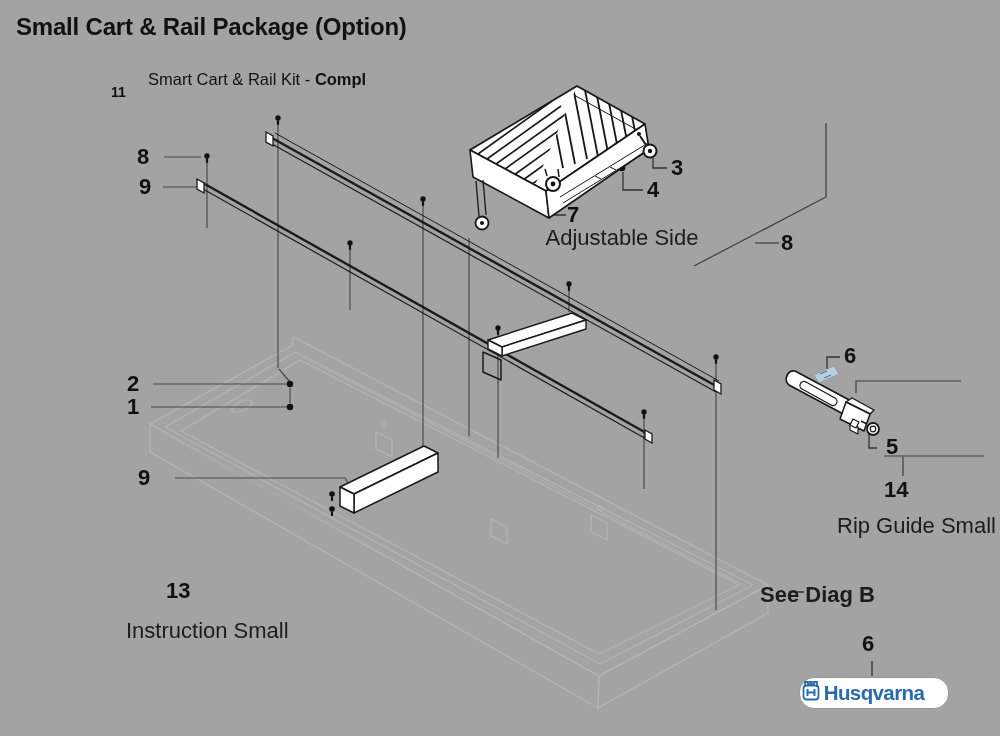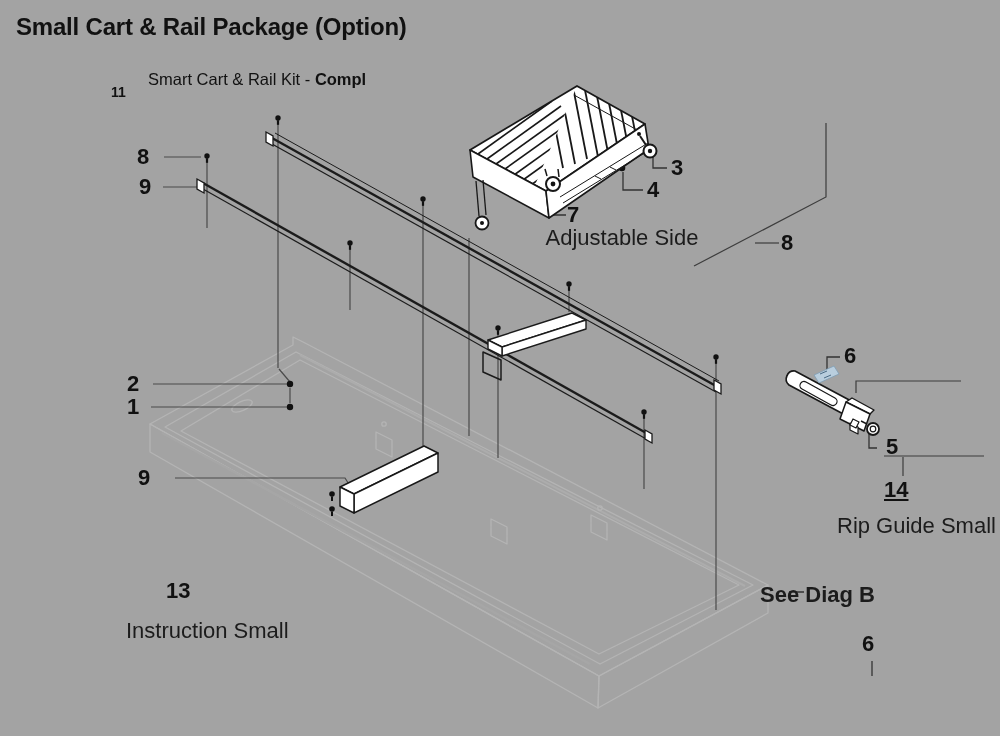--- a/index.html
+++ b/index.html
@@ -231,25 +231,35 @@
   <div class="abs callout" style="left:139px;top:176px;">9</div>
   <div class="abs callout" style="left:567px;top:204px;">7</div>
   <div class="abs callout" style="left:671px;top:157px;">3</div>
   <div class="abs callout" style="left:647px;top:179px;">4</div>
   <div class="abs callout" style="left:781px;top:232px;">8</div>
   <div class="abs callout" style="left:127px;top:373px;">2</div>
   <div class="abs callout" style="left:127px;top:396px;">1</div>
   <div class="abs callout" style="left:138px;top:467px;">9</div>
   <div class="abs callout" style="left:844px;top:345px;">6</div>
   <div class="abs callout" style="left:886px;top:436px;">5</div>
-  <div class="abs callout" style="left:884px;top:479px;text-decoration:underline;">14</div>
+  <div class="abs callout" style="left:884px;top:479px;">14</div>
   <div class="abs callout" style="left:166px;top:580px;">13</div>
   <div class="abs callout" style="left:862px;top:633px;">6</div>
 
   <div class="abs plabel centered" style="left:542px;top:228px;width:160px;line-height:20px;">
     <div>Adjustable Side</div>
   </div>
   <div class="abs plabel" style="left:837px;top:513px;">Rip Guide Small</div>
   <div class="abs plabel" style="left:126px;top:618px;">Instruction Small</div>
   <div class="abs plabel bold" style="left:760px;top:582px;">See Diag B</div>
 
+  <div class="logo-pill">
+    <svg width="24" height="26" viewBox="0 0 24 26">
+      <g stroke="#2a6bad" fill="none" stroke-width="1.8">
+        <path d="M5,9 V4 h3 v3 h2 V4 h2 v3 h2 V4 h3 v5"></path>
+        <rect x="3.5" y="7.5" width="15" height="14" rx="3"></rect>
+        <path d="M7.5,11 v7 M14.5,11 v7 M7.5,14.5 h7" stroke-width="2"></path>
+      </g>
+    </svg>
+    <span class="logo-text">Husqvarna</span>
+  </div>
 
 </div>
 
 </body></html>

